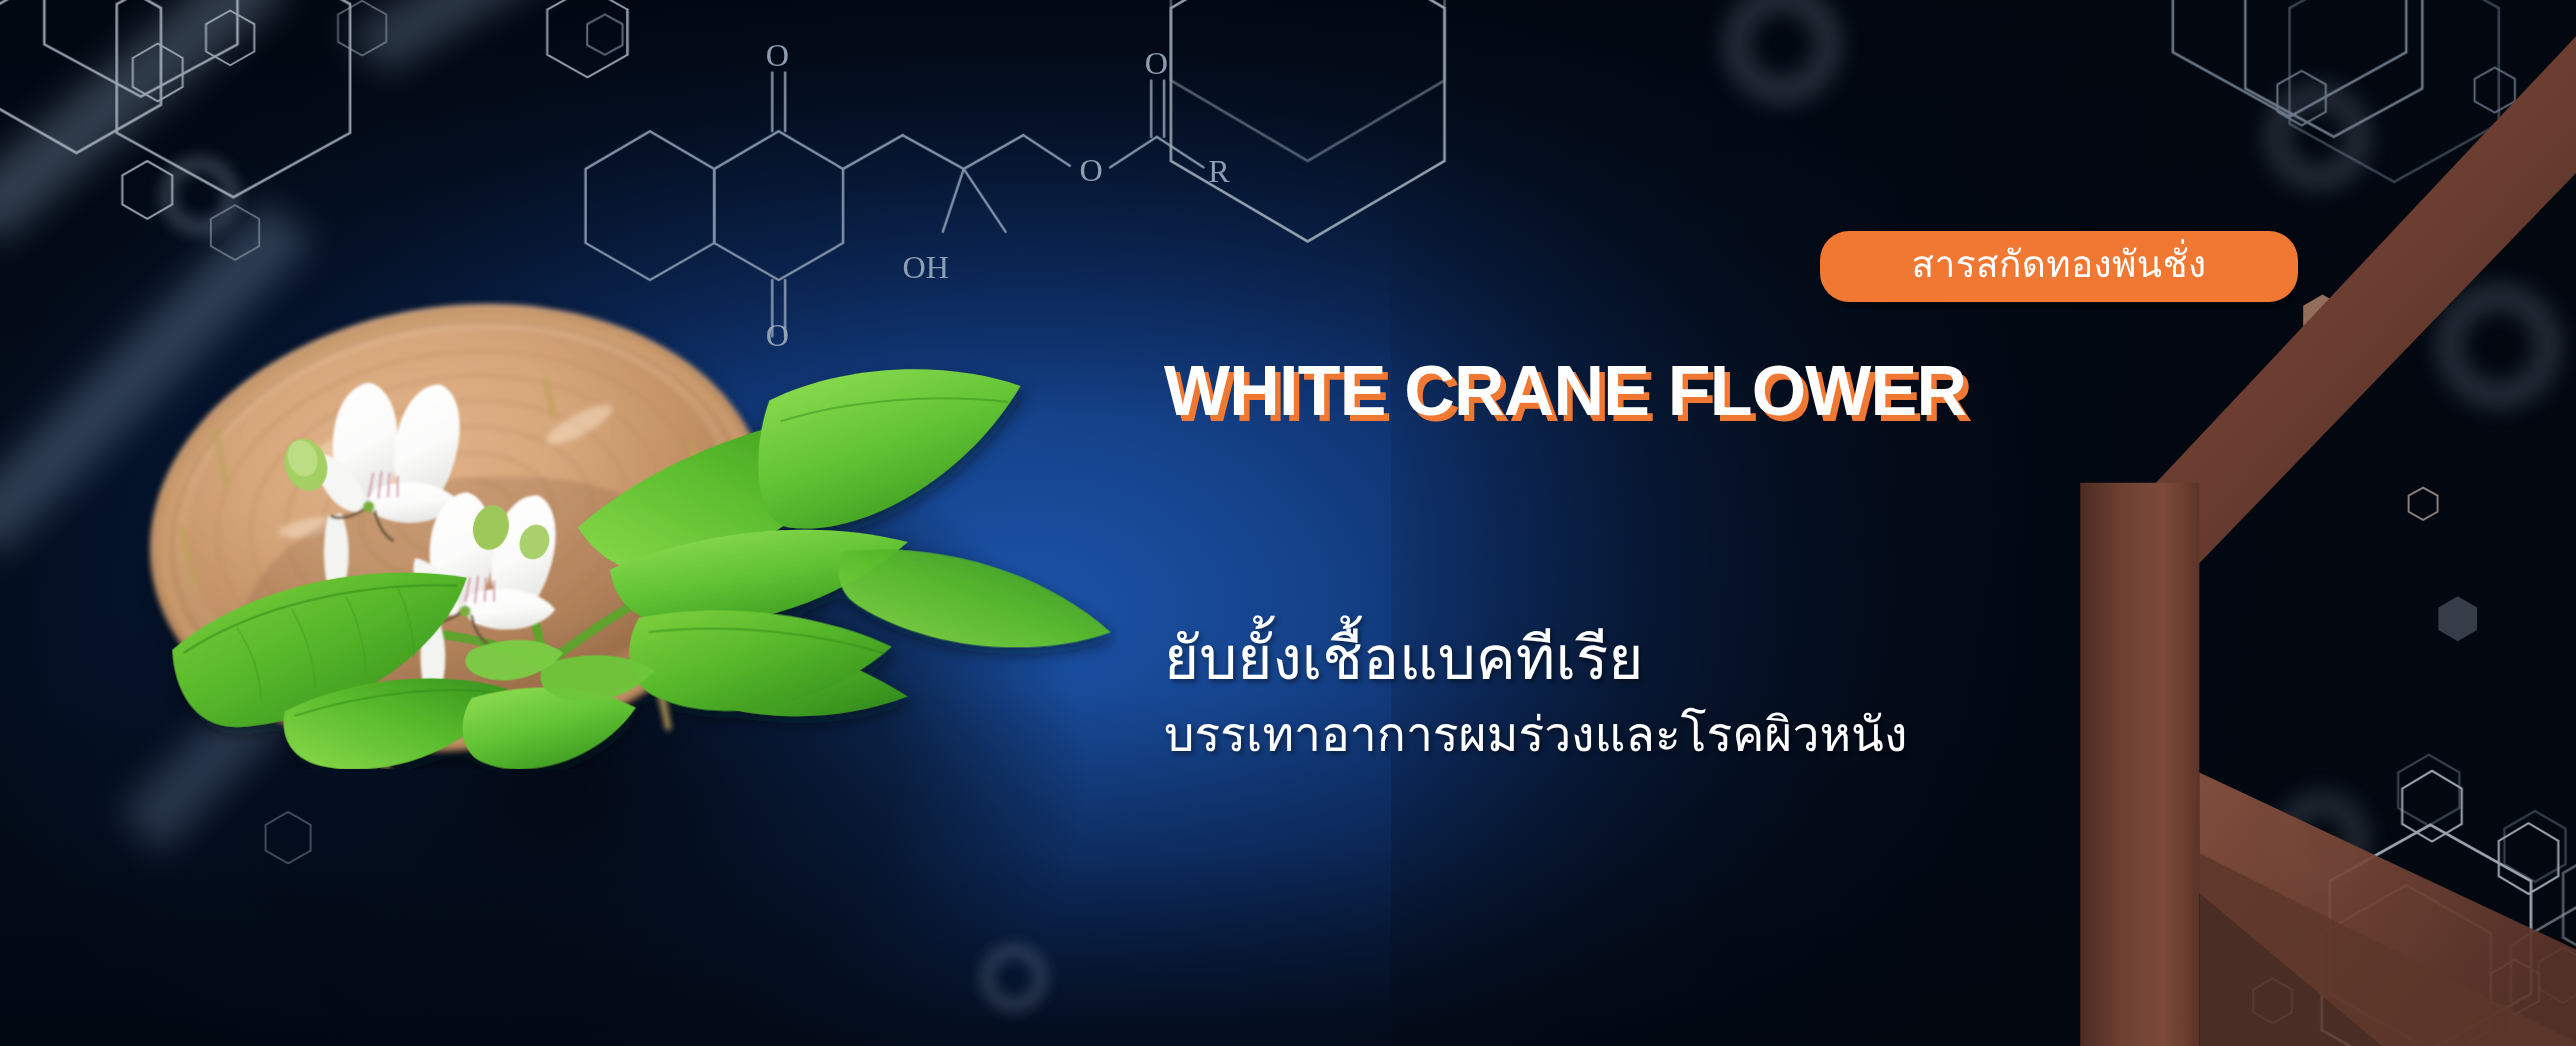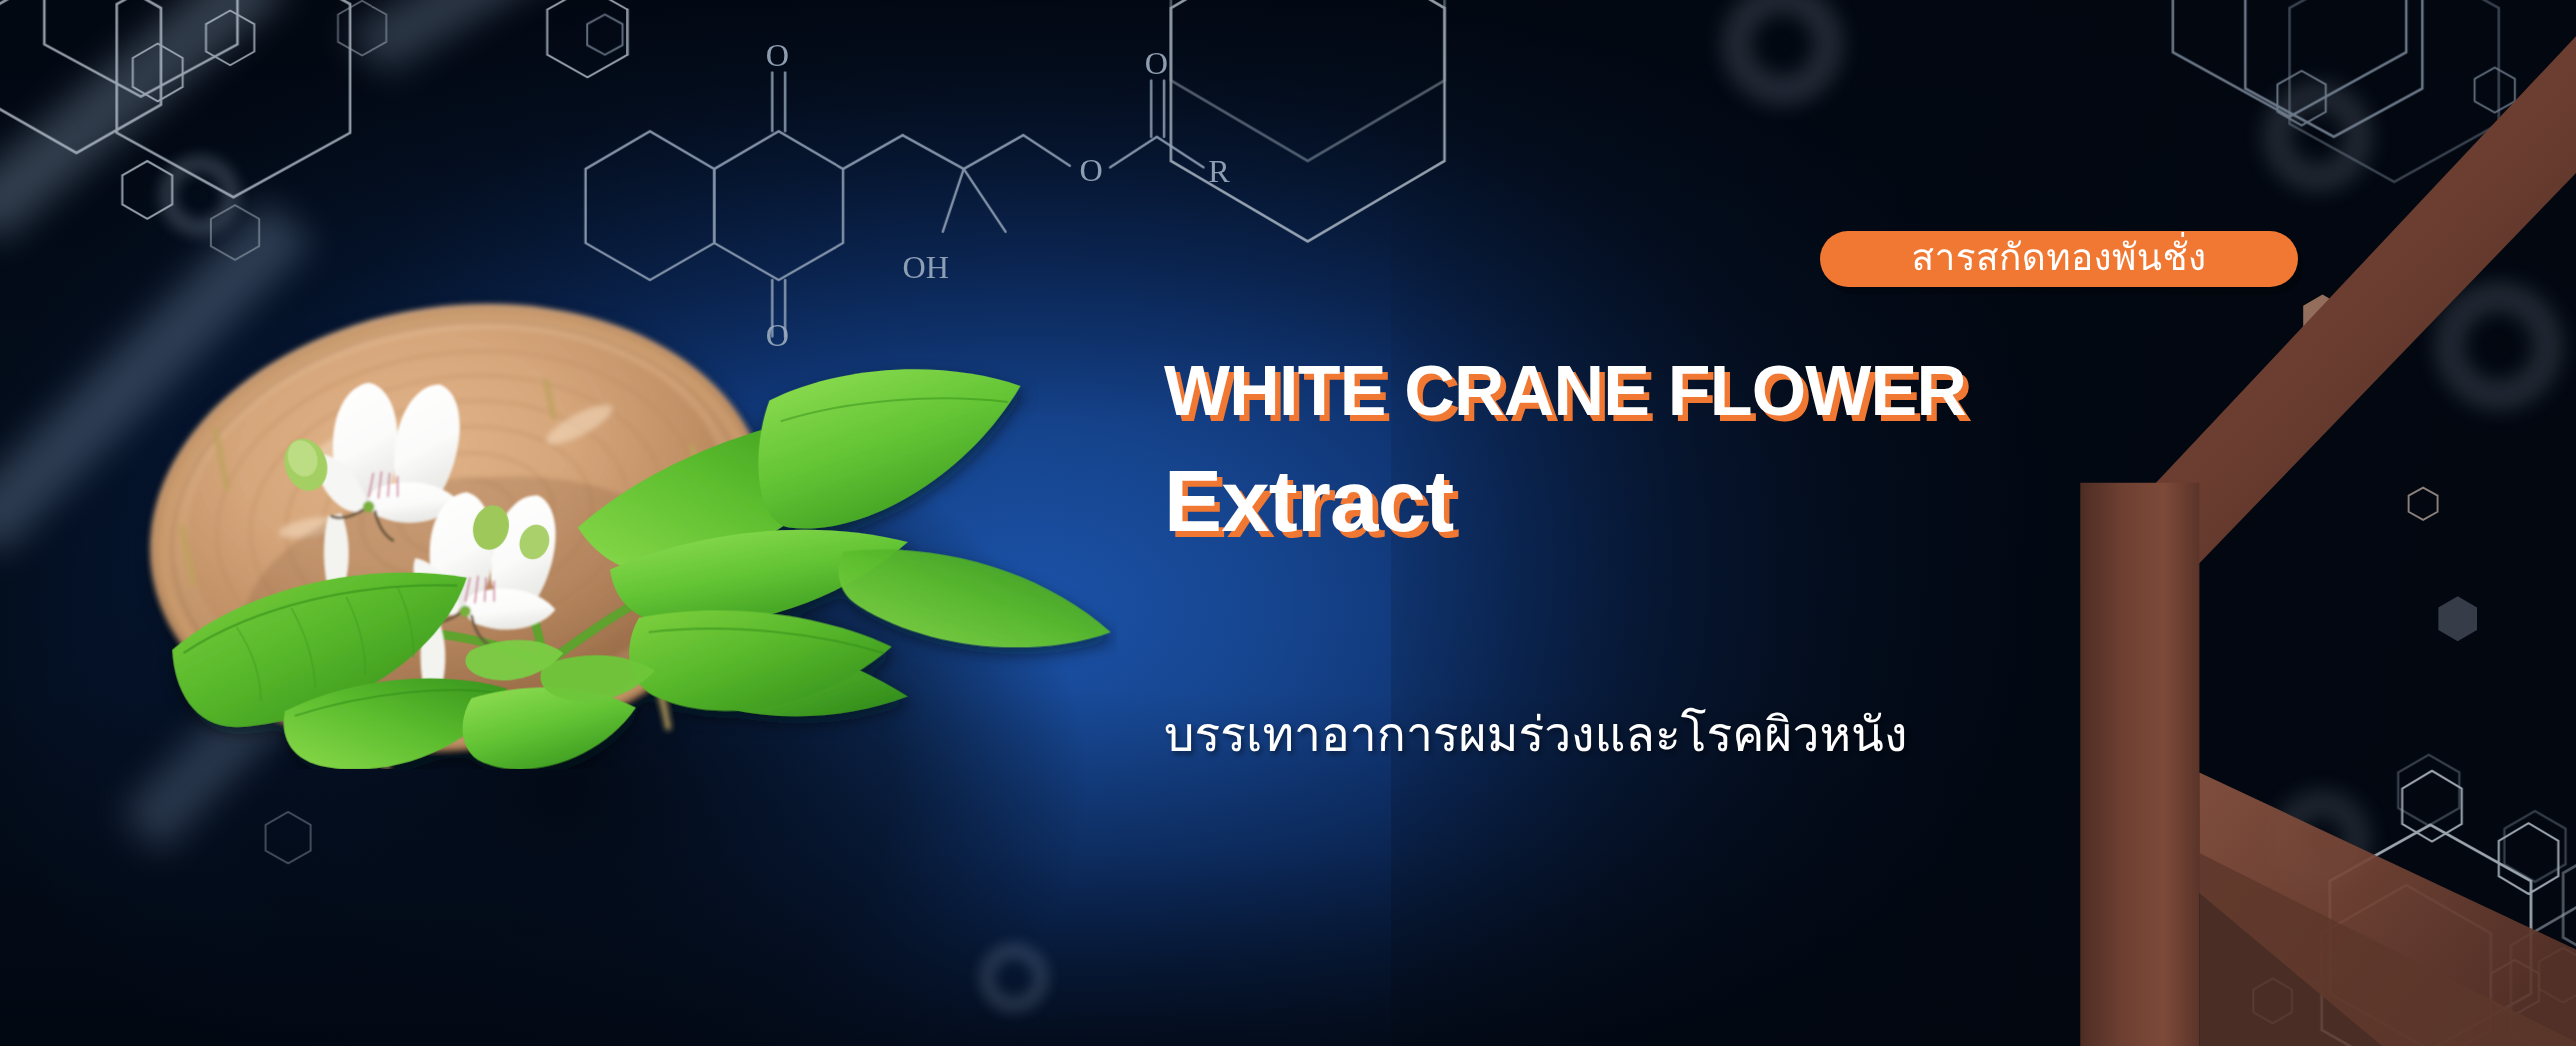--- a/index.html
+++ b/index.html
@@ -46,21 +46,21 @@
   
   .photo{
     position:absolute;left:95px;top:286px;width:1022px;height:483px;
   }
   
   .content{
     position:absolute;left:1164px;top:0;width:1288px;height:1046px;
   }
   .badge{
     position:absolute;left:0px;top:231px;
-    width:478px;height:56px;
+    width:478px;height:71px;
     background:#f07832;
     border-radius:29px;
     box-shadow:4.8px 7.2px 0 rgba(0,0,0,.22);
     display:flex;align-items:center;justify-content:center;
     margin-left:656px;
   }
   .badge-text{
     color:#ffffff;
     font-size:37px;
     font-weight:400;
@@ -444,20 +444,20 @@
   </svg>
 
   <div class="content">
 
     <div class="badge">
       <span class="badge-text">สารสกัดทองพันชั่ง</span>
     </div>
 
     <div class="title1">WHITE CRANE FLOWER</div>
 
-    <div class="title2">Extract</div>
-
+
+    <div class="sub1">ยับยั้งเชื้อแบคทีเรีย</div>
 
     <div class="sub2">บรรเทาอาการผมร่วงและโรคผิวหนัง</div>
   </div>
 
 </div>
 
 
 </body></html>

